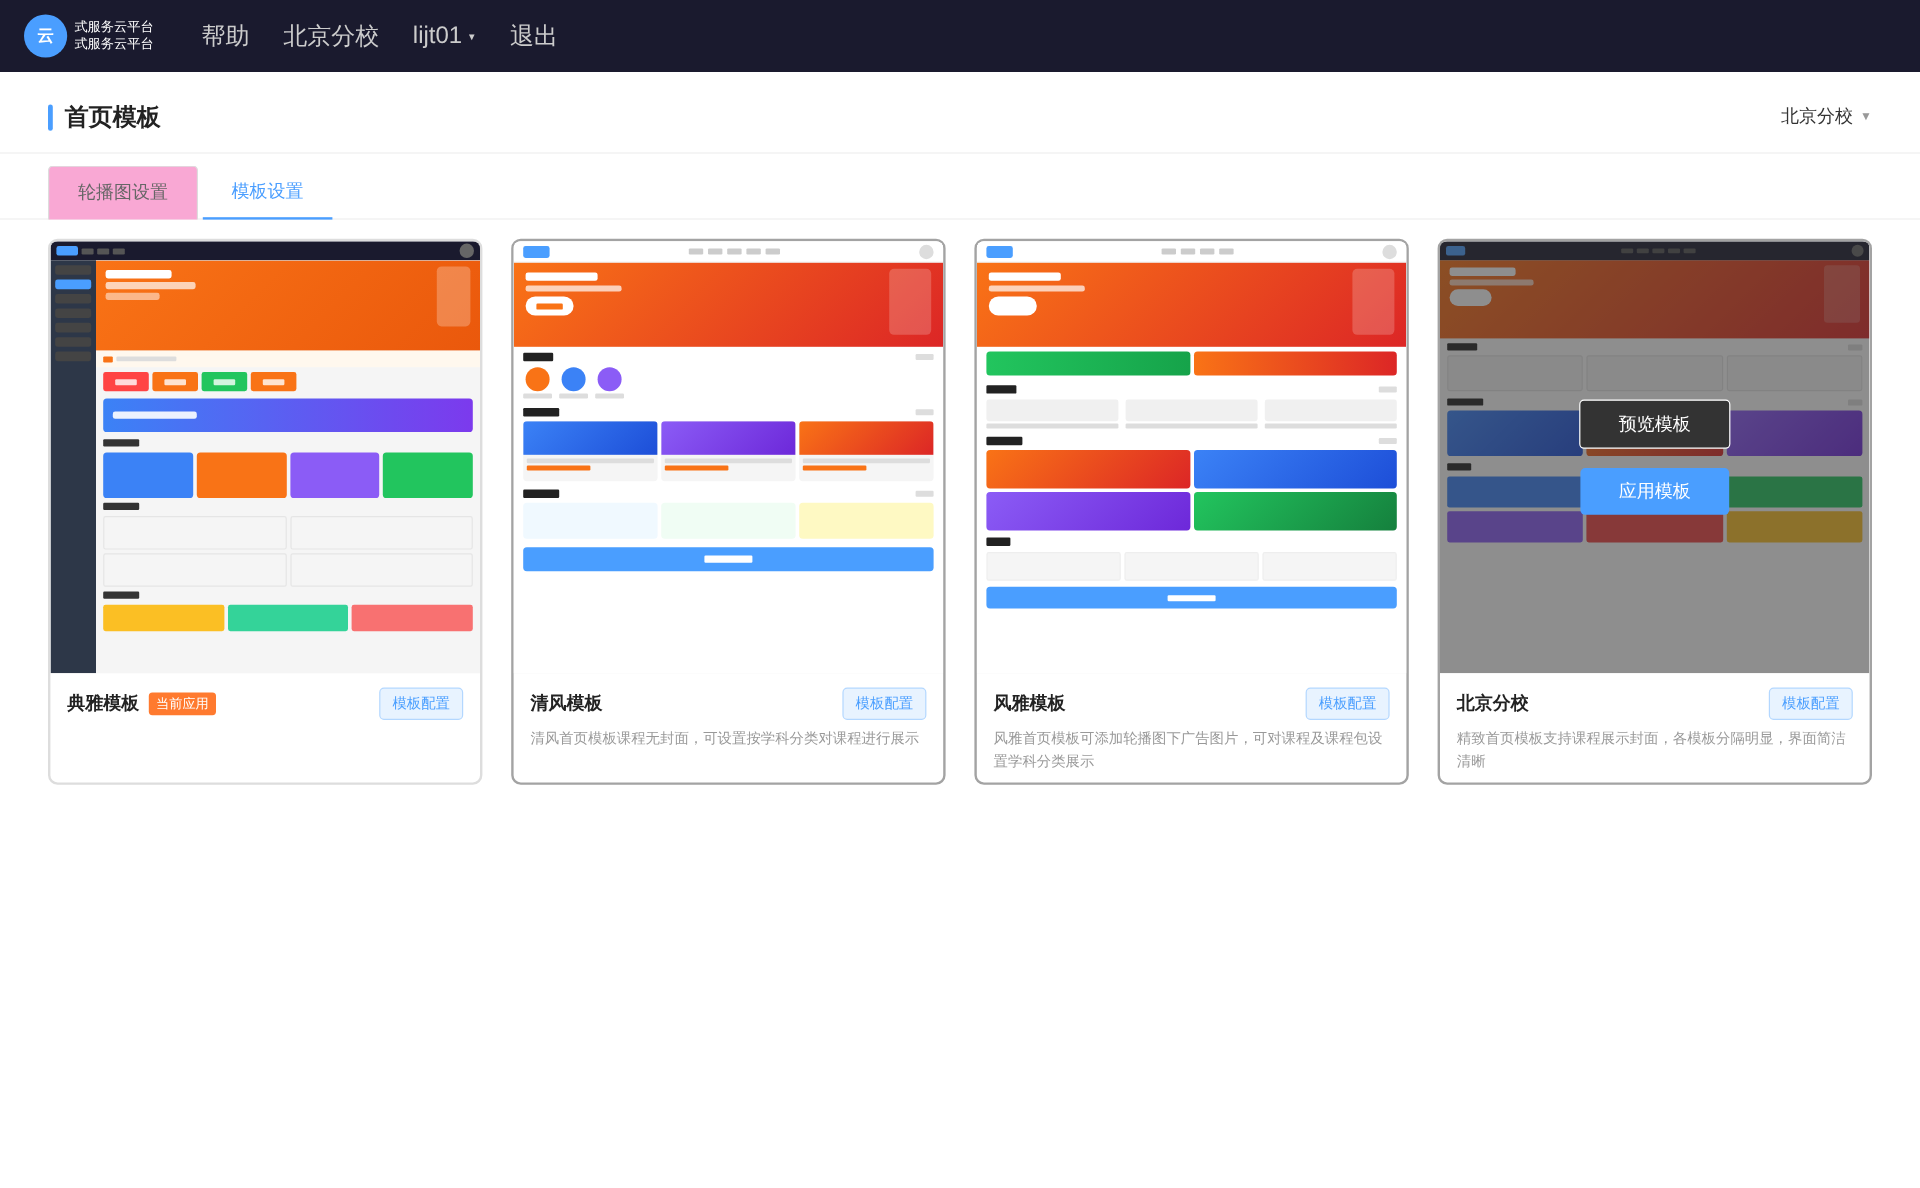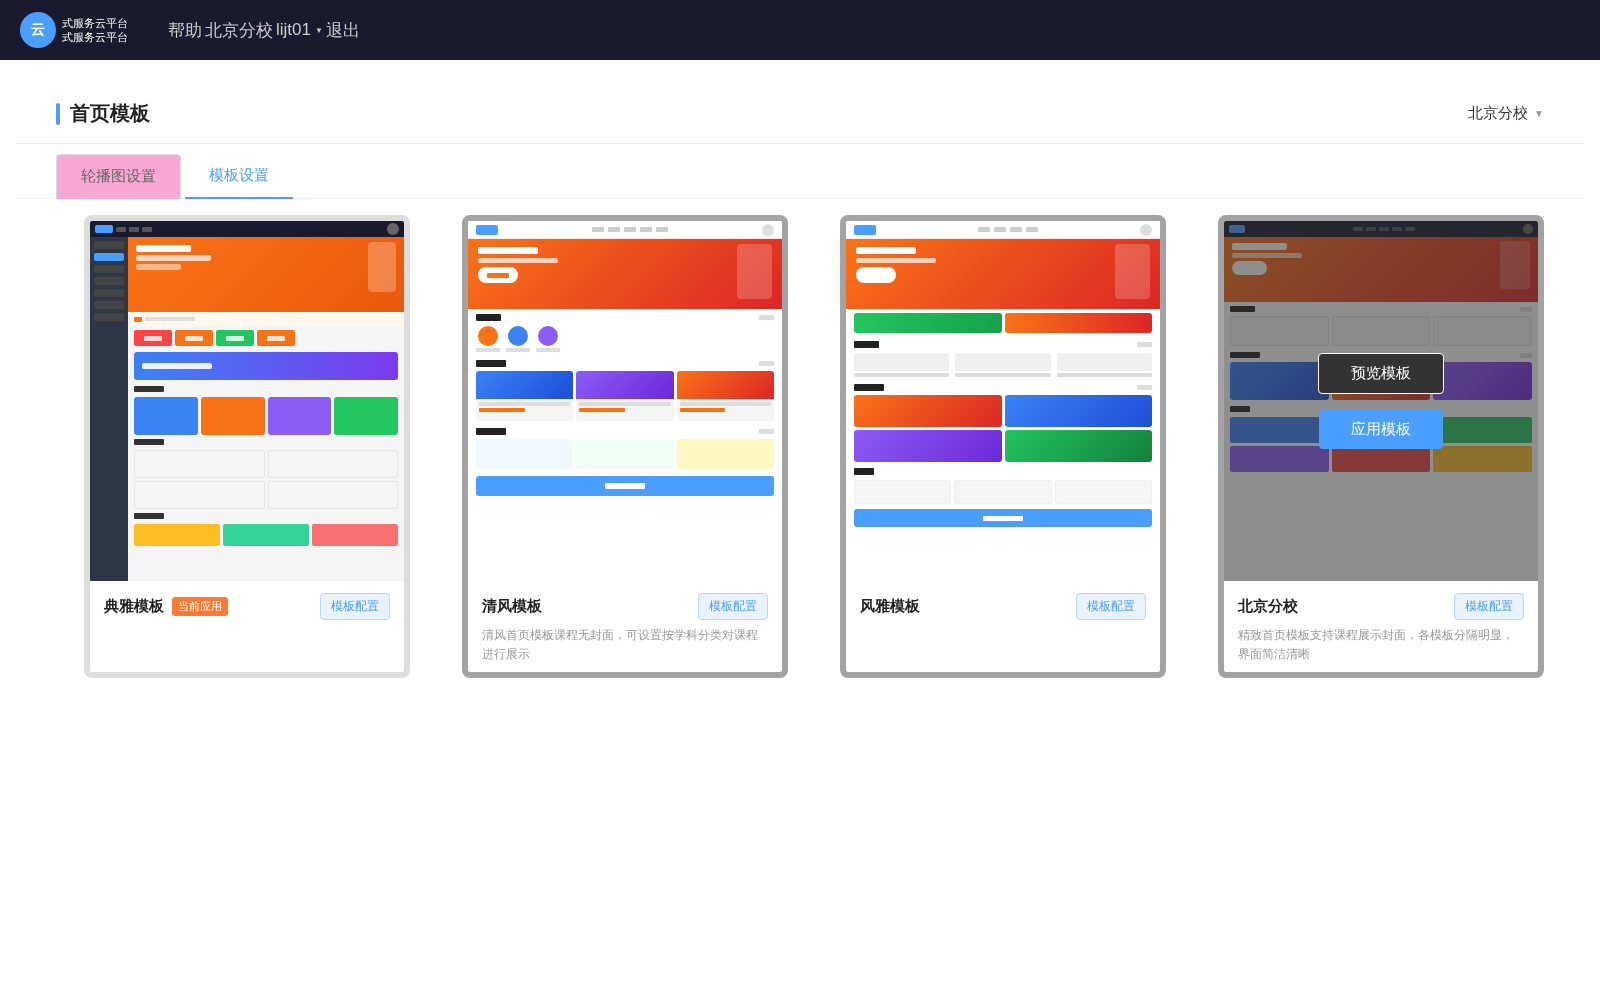--- a/index.html
+++ b/index.html
@@ -53,33 +53,33 @@
       position: absolute;
       bottom: -10px;
       left: 0;
       right: 0;
       height: 2px;
       background: #4a9eff;
     }
     .nav-right {
       display: flex;
       align-items: center;
-      gap: 3px;
+      gap: 28px;
       color: #ccc;
-      font-size: 17px;
+      font-size: 20px;
     }
     .nav-right span { cursor: pointer; }
     .nav-dropdown { display: flex; align-items: center; gap: 4px; }
     .nav-dropdown::after { content: '▼'; font-size: 8px; }
 
     
     .main {
       background: white;
       min-height: 930px;
-      padding: 16px;
+      padding: 0;
     }
 
     
     .page-header {
       display: flex;
       align-items: center;
       justify-content: space-between;
       padding: 24px 40px 16px;
       border-bottom: 1px solid #eee;
     }
@@ -147,25 +147,24 @@
     
     .template-grid {
       display: grid;
       grid-template-columns: repeat(4, 1fr);
       gap: 24px;
       padding: 16px 40px 40px;
     }
 
     .template-card {
       background: white;
-      border: 6px solid #a3a3a3;
+      border: 2px solid #a3a3a3;
       border-radius: 8px;
       overflow: hidden;
       position: relative;
-      margin-left: 28px;
     }
     .template-card.active-card {
       border-color: #ddd;
     }
 
     .template-preview {
       width: 100%;
       height: 360px;
       overflow: hidden;
       position: relative;
@@ -573,20 +572,21 @@
           </div>
         </div>
       </div>
       <div class="card-footer">
         <div class="card-title-row">
           <div class="card-title-group">
             <span class="card-title">风雅模板</span>
           </div>
           <button class="config-btn">模板配置</button>
         </div>
+        <div class="card-desc">风雅首页模板可添加轮播图下广告图片，可对课程及课程包设置学科分类展示</div>
       </div>
     </div>
 
     <div class="template-card">
       <div class="template-preview" style="position:relative;">
         <div class="tmpl-mock" style="background:white;">
 
           <div style="height:16px;background:#1a1a2e;display:flex;align-items:center;padding:0 5px;gap:3px;">
             <div style="width:16px;height:8px;background:#4a9eff;border-radius:2px;"></div>
             <div style="flex:1;display:flex;gap:3px;justify-content:center;">

